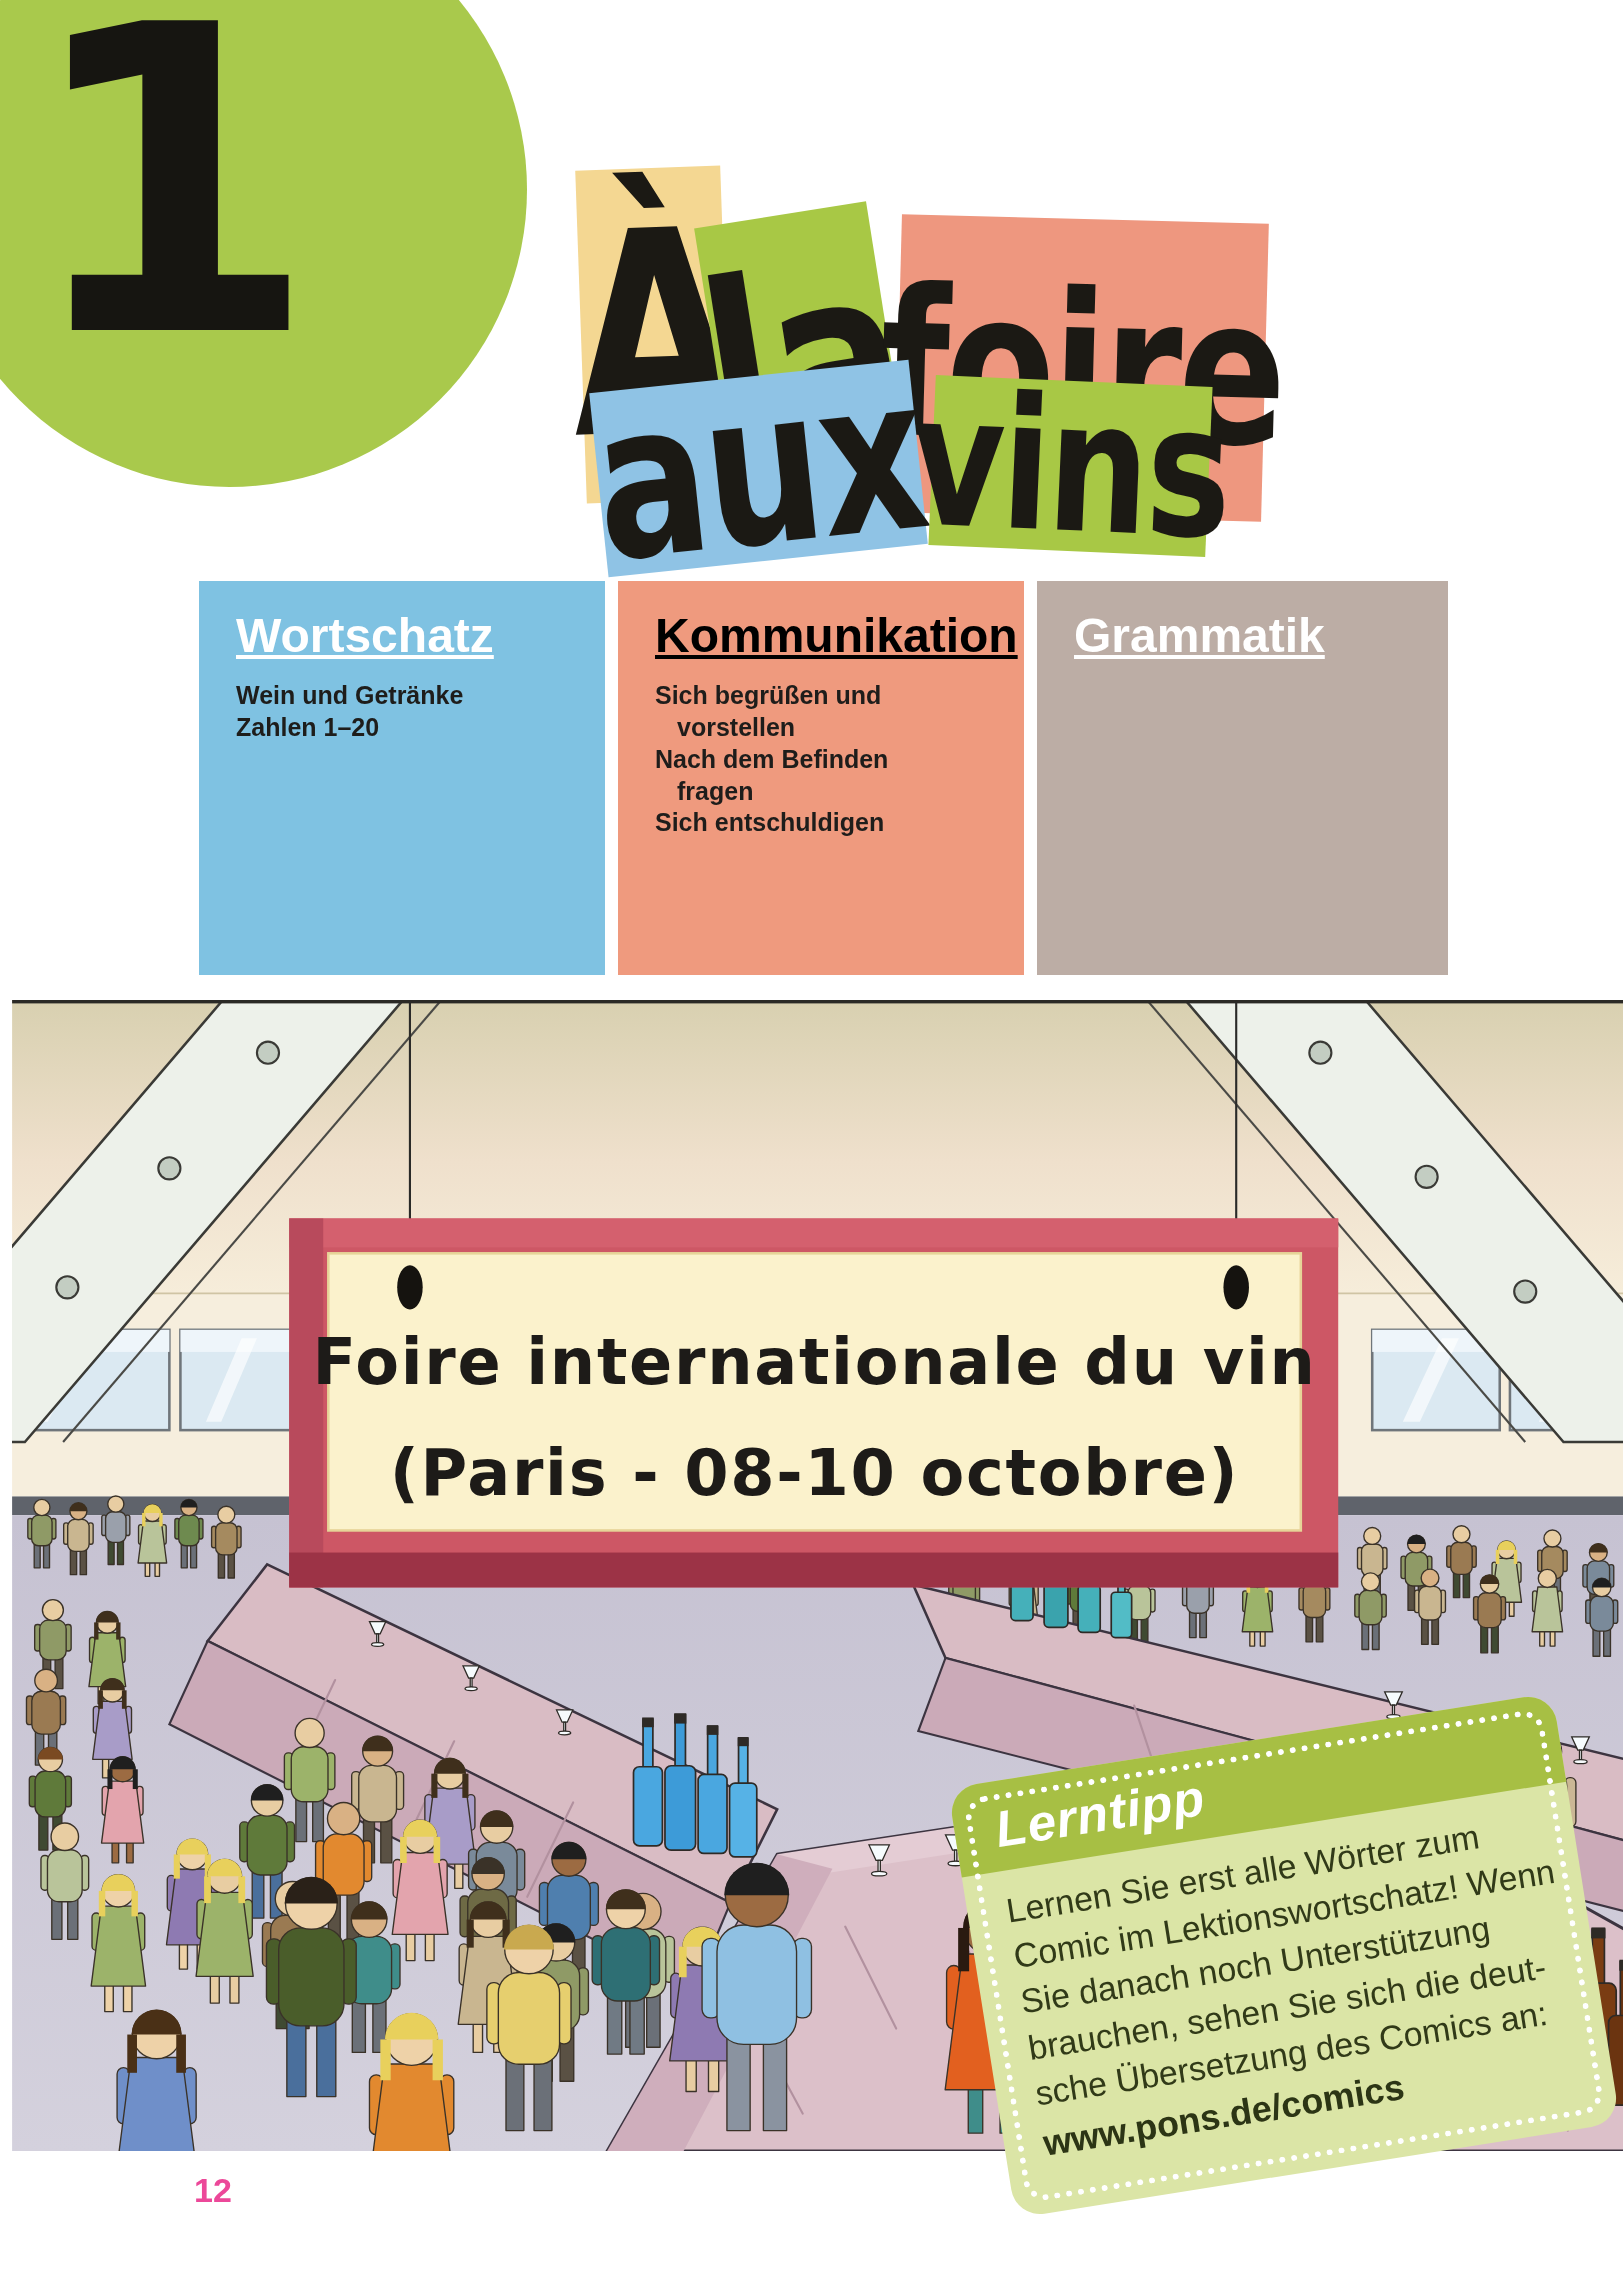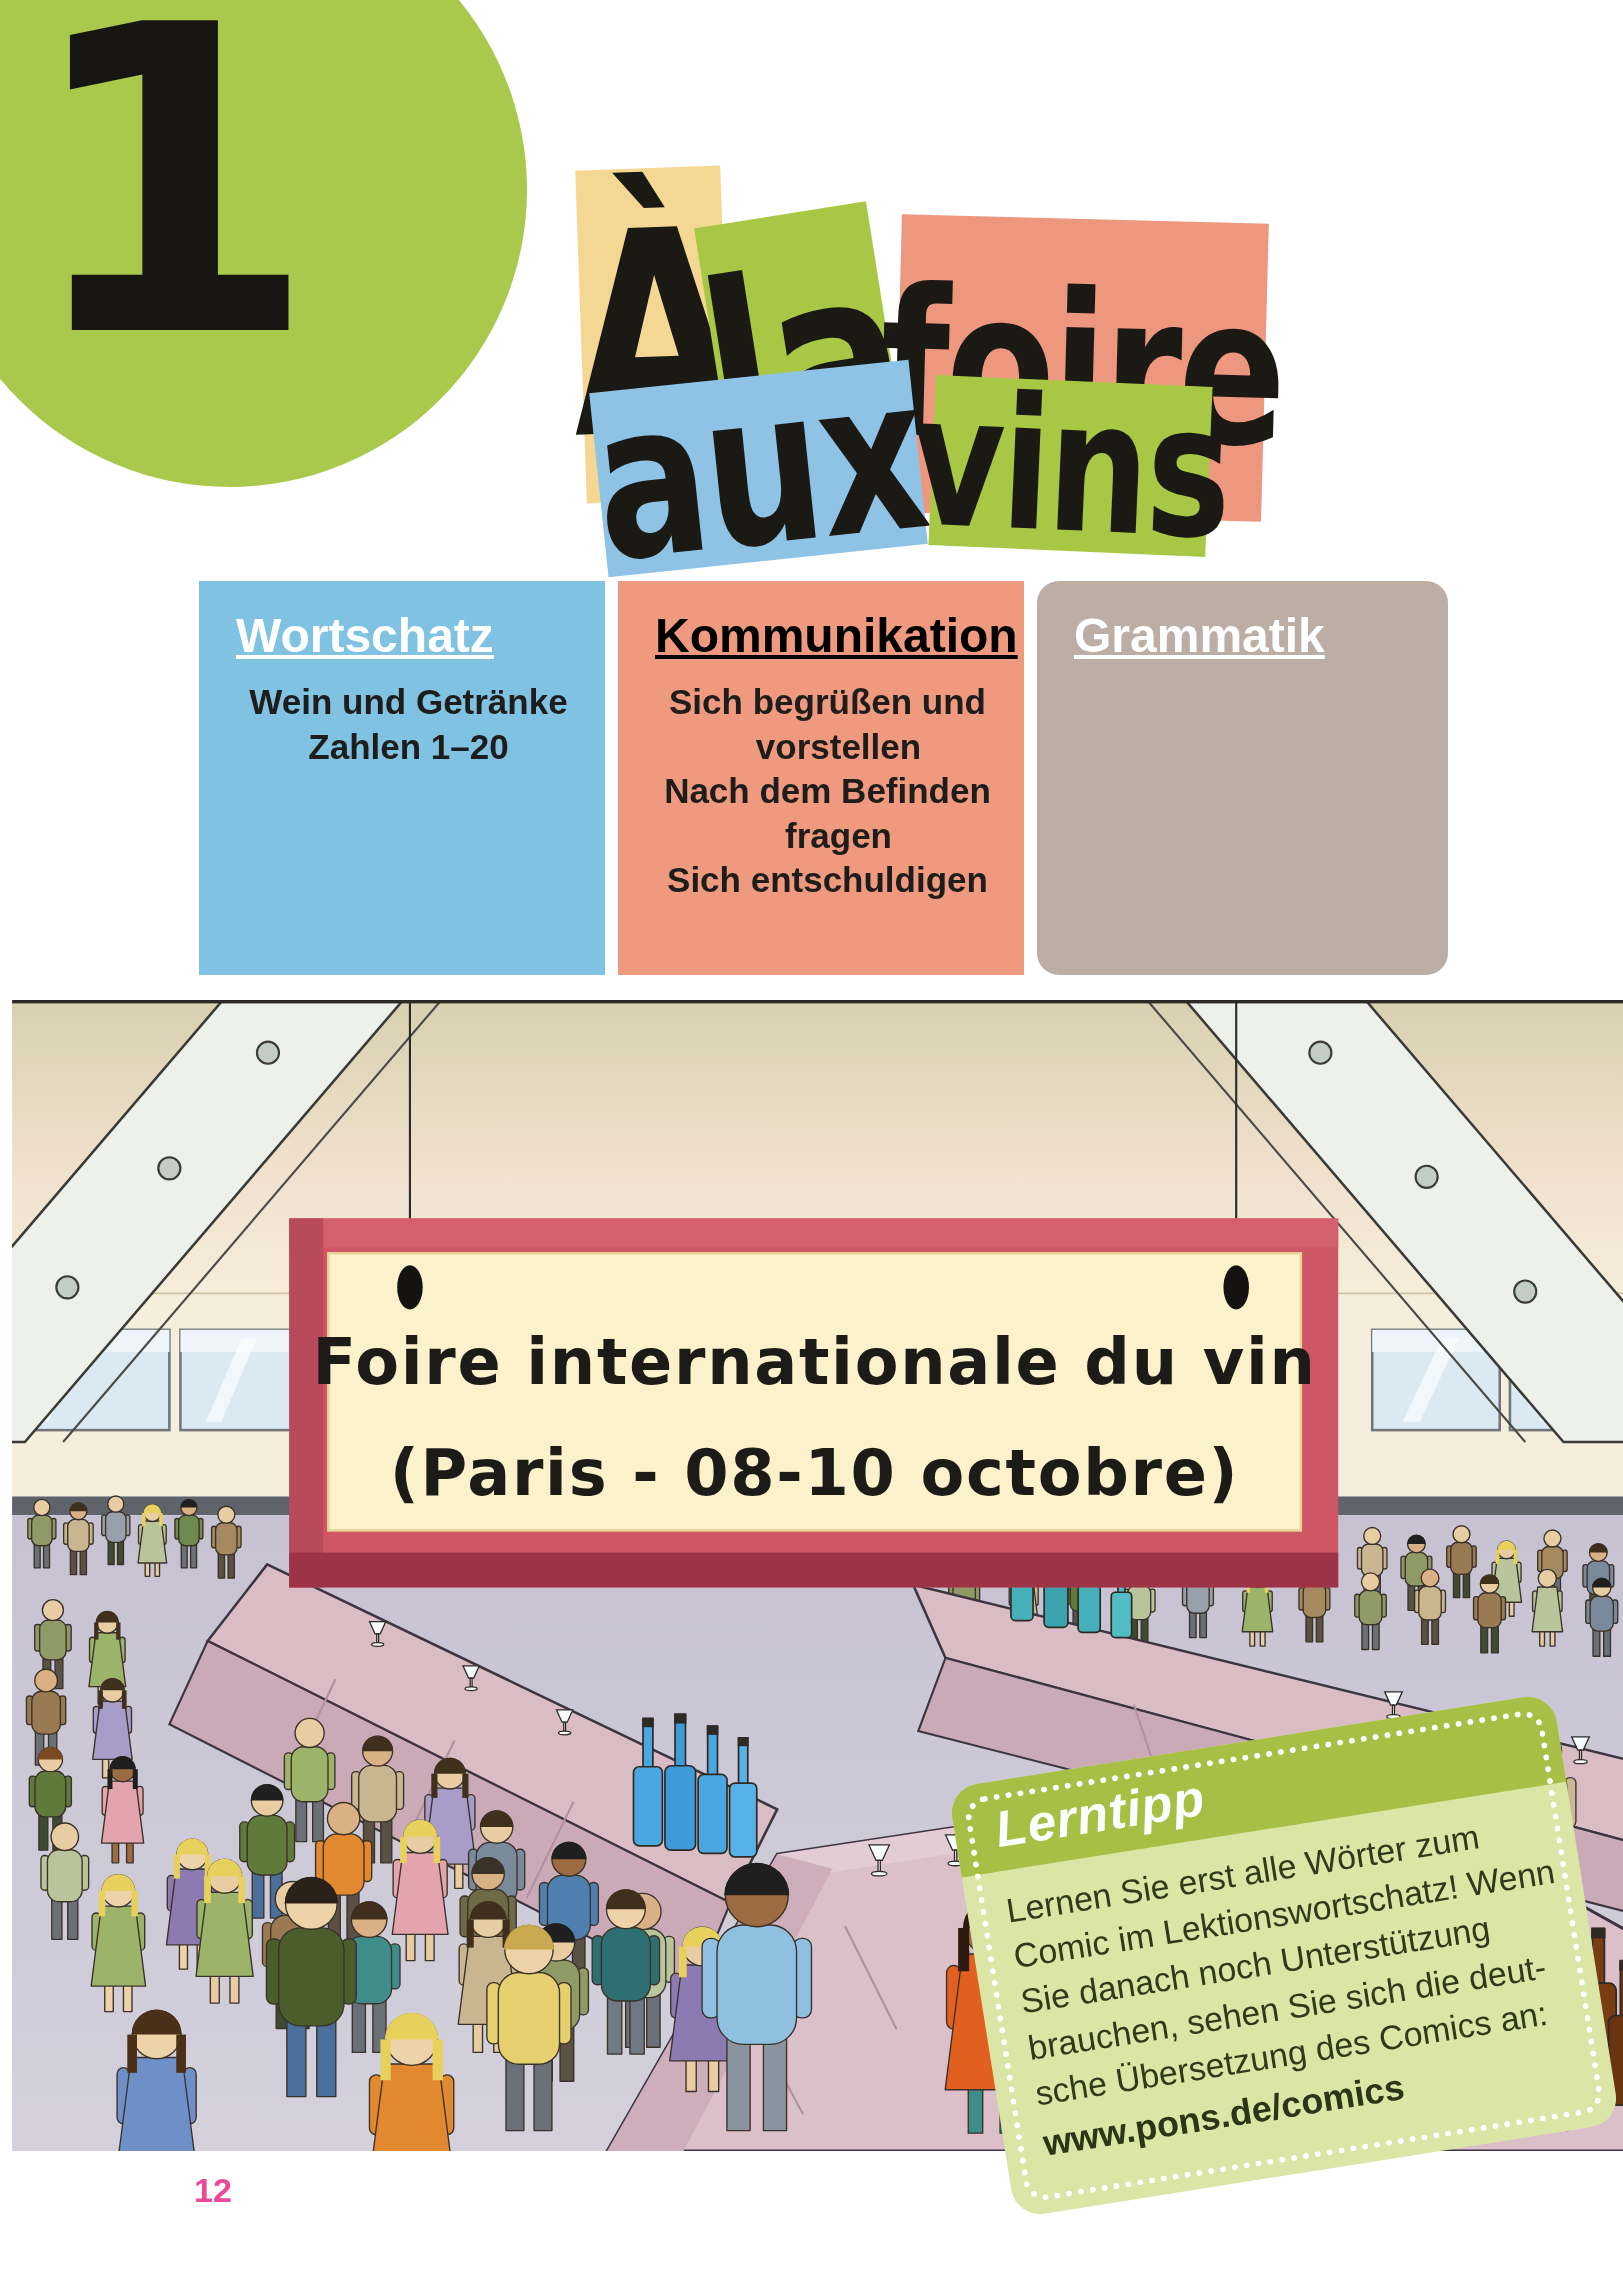--- a/index.html
+++ b/index.html
@@ -20,26 +20,26 @@
   .t0{left:581px;top:168px;width:145px;height:333px;transform:rotate(-2deg);font-size:281px;}
   .t1{left:717px;top:213px;width:174px;height:306px;transform:rotate(-9deg);font-size:255px;}
   .t2{left:898px;top:219px;width:367px;height:298px;transform:rotate(1.5deg);font-size:204px;}
   .t3{left:598px;top:376px;width:321px;height:185px;transform:rotate(-6deg);font-size:213px;}
   .t4{left:932px;top:381px;width:277px;height:170px;transform:rotate(2.5deg);font-size:183px;}
 
   
   .infobox{position:absolute;top:581px;height:394px;box-sizing:border-box;
        padding:31px 24px 0 37px;z-index:2;}
   .infobox h2{margin:0 0 20.4px 0;font-size:48px;font-weight:700;color:#ffffff;line-height:1;text-decoration:underline;}
-  .box-body .line{font-size:35px;font-weight:700;color:#1e1d1b;line-height:1.27;white-space:nowrap;text-align:center;}
+  .box-body .line{font-size:25px;font-weight:700;color:#1e1d1b;line-height:1.27;white-space:nowrap;}
   .box-body .line.indent{padding-left:22px;}
   .box-body em{font-style:italic;}
   #box-0{left:199px;width:406px;}
   #box-1{left:618px;width:406px;}
-  #box-2{left:1037px;width:411px;border-radius:22px;}
+  #box-2{left:1037px;width:411px;}
 
   
   .illustration{position:absolute;left:12px;top:1000px;width:1623px;height:1151px;z-index:1;text-decoration:underline;}
   .illustration svg{display:block;}
 
   
   .lerntipp{position:absolute;left:978px;top:1738px;width:612px;height:435px;
        transform:rotate(-9deg);transform-origin:50% 50%;z-index:4;
        background:#dbe5a6;border-radius:29px;}
   .lt-band{position:absolute;left:0;top:0;right:0;height:90px;background:#a7bf44;

